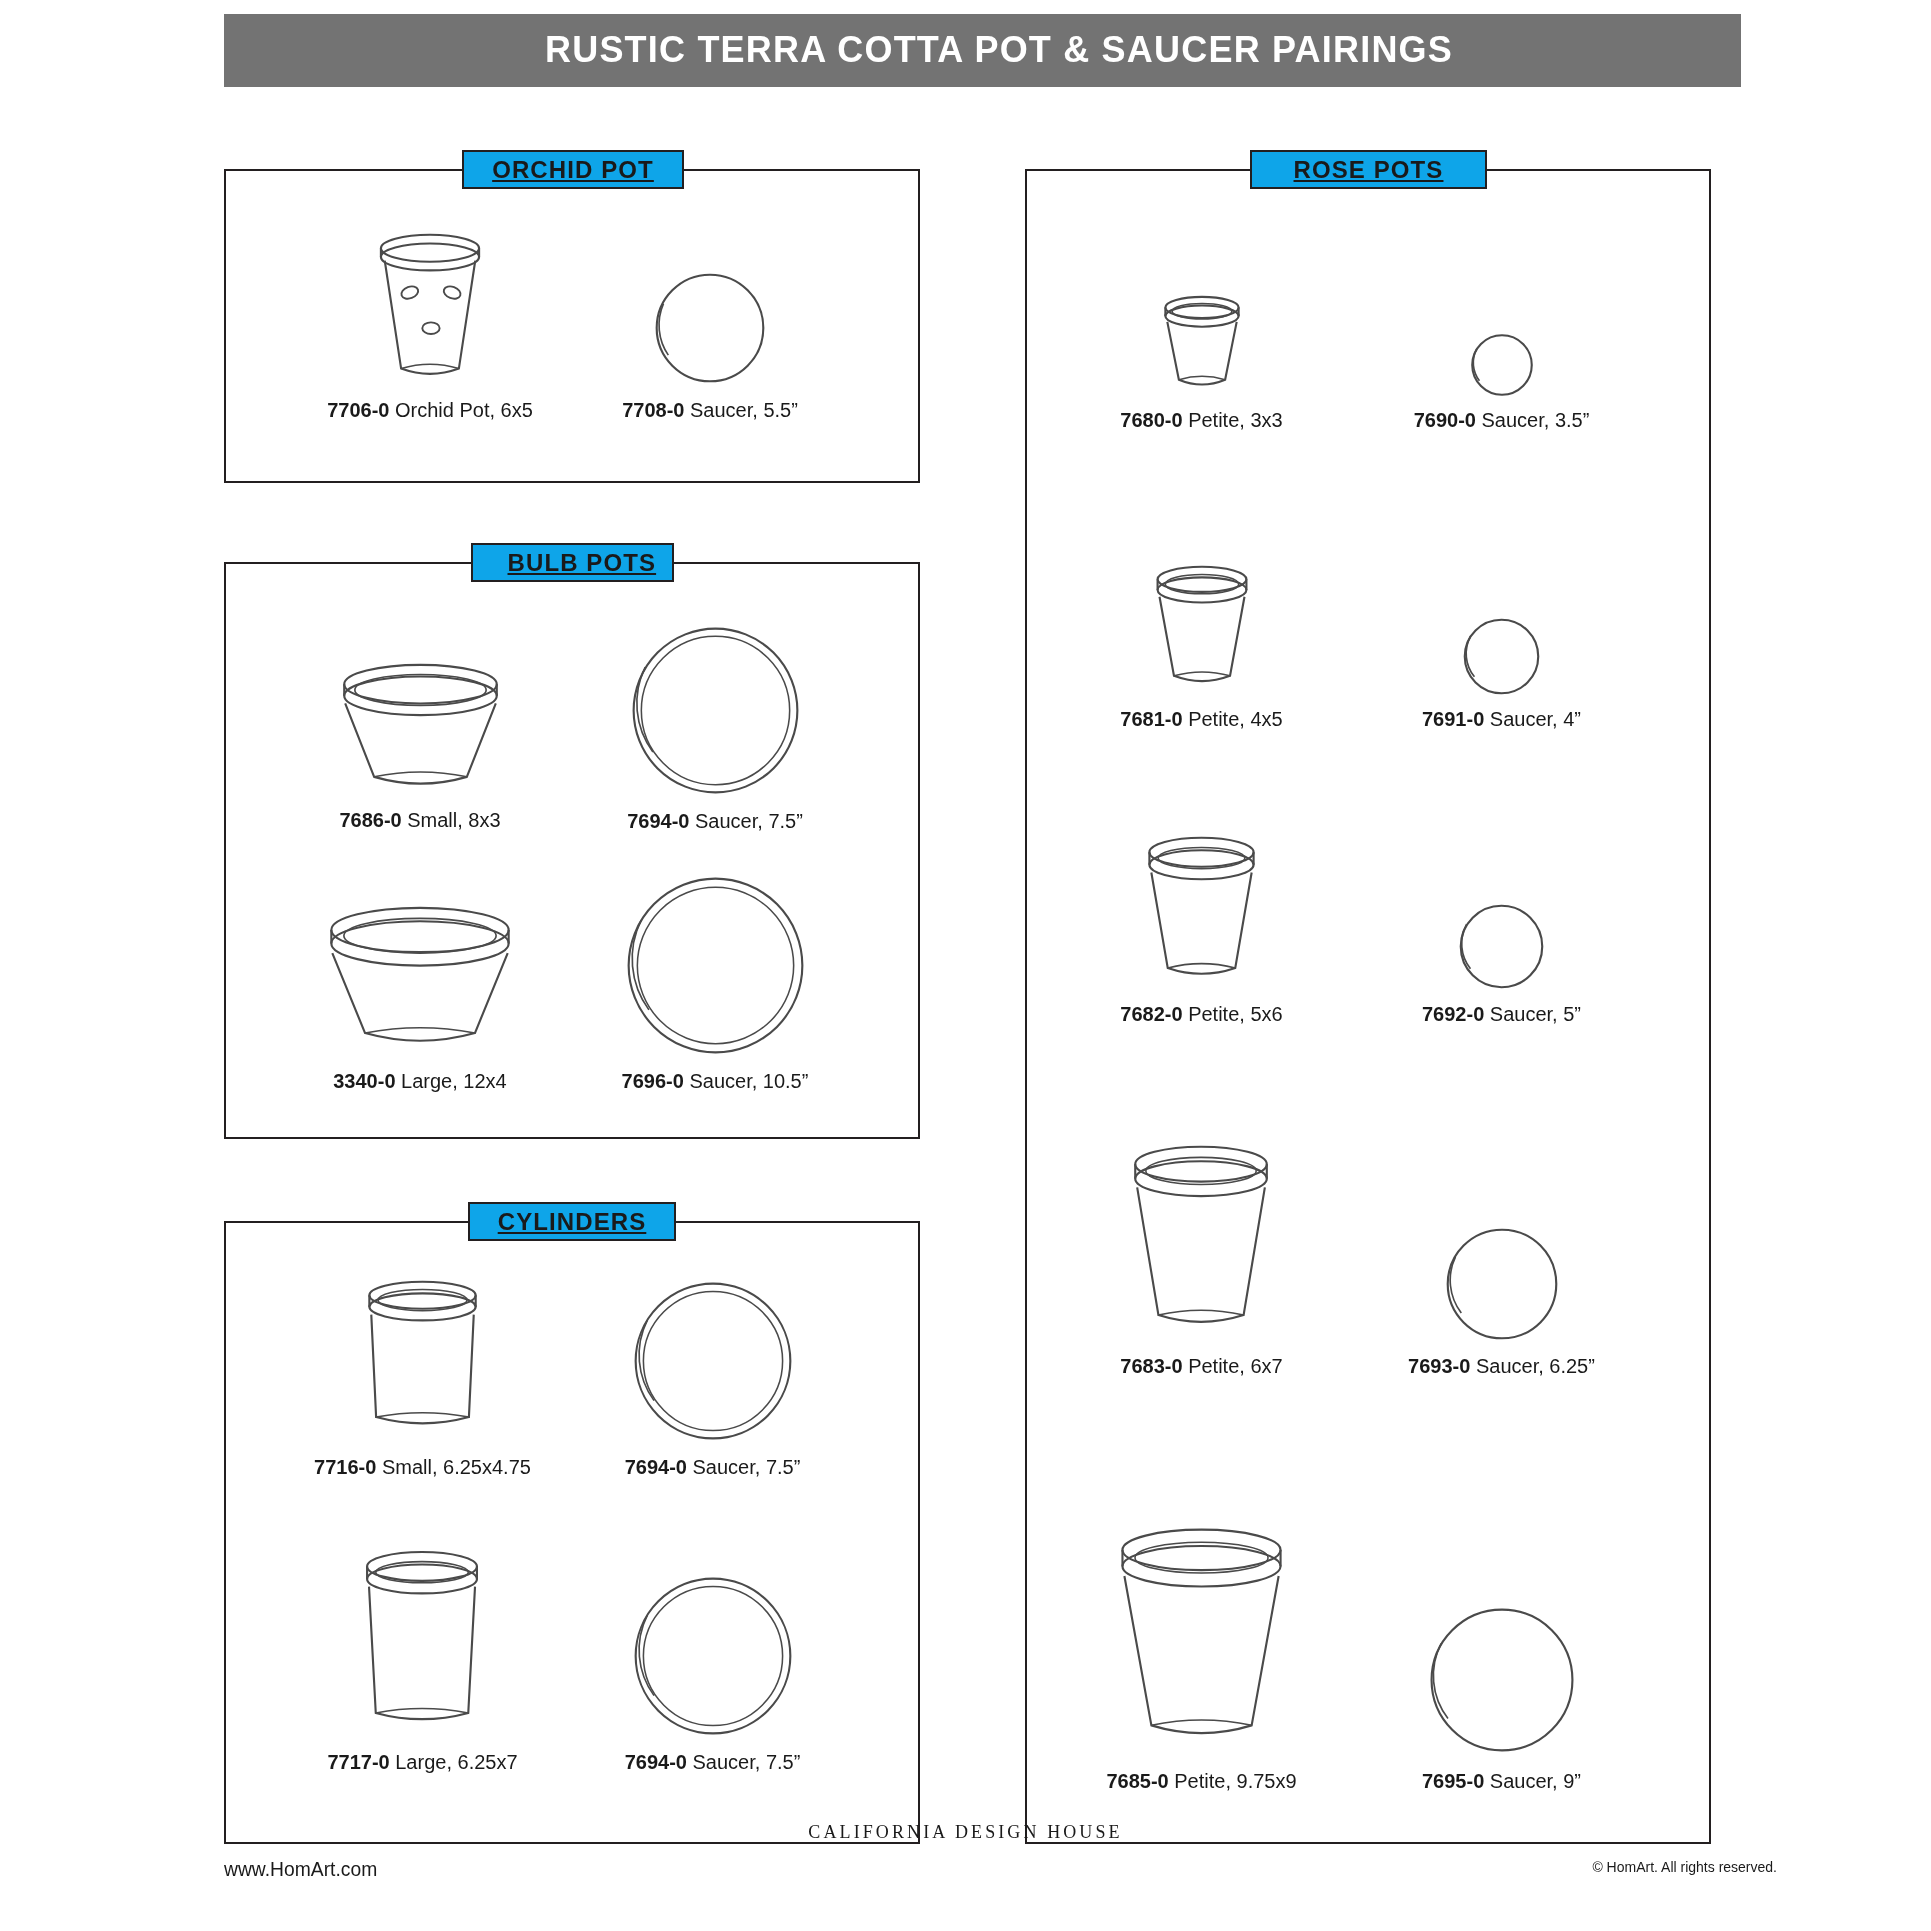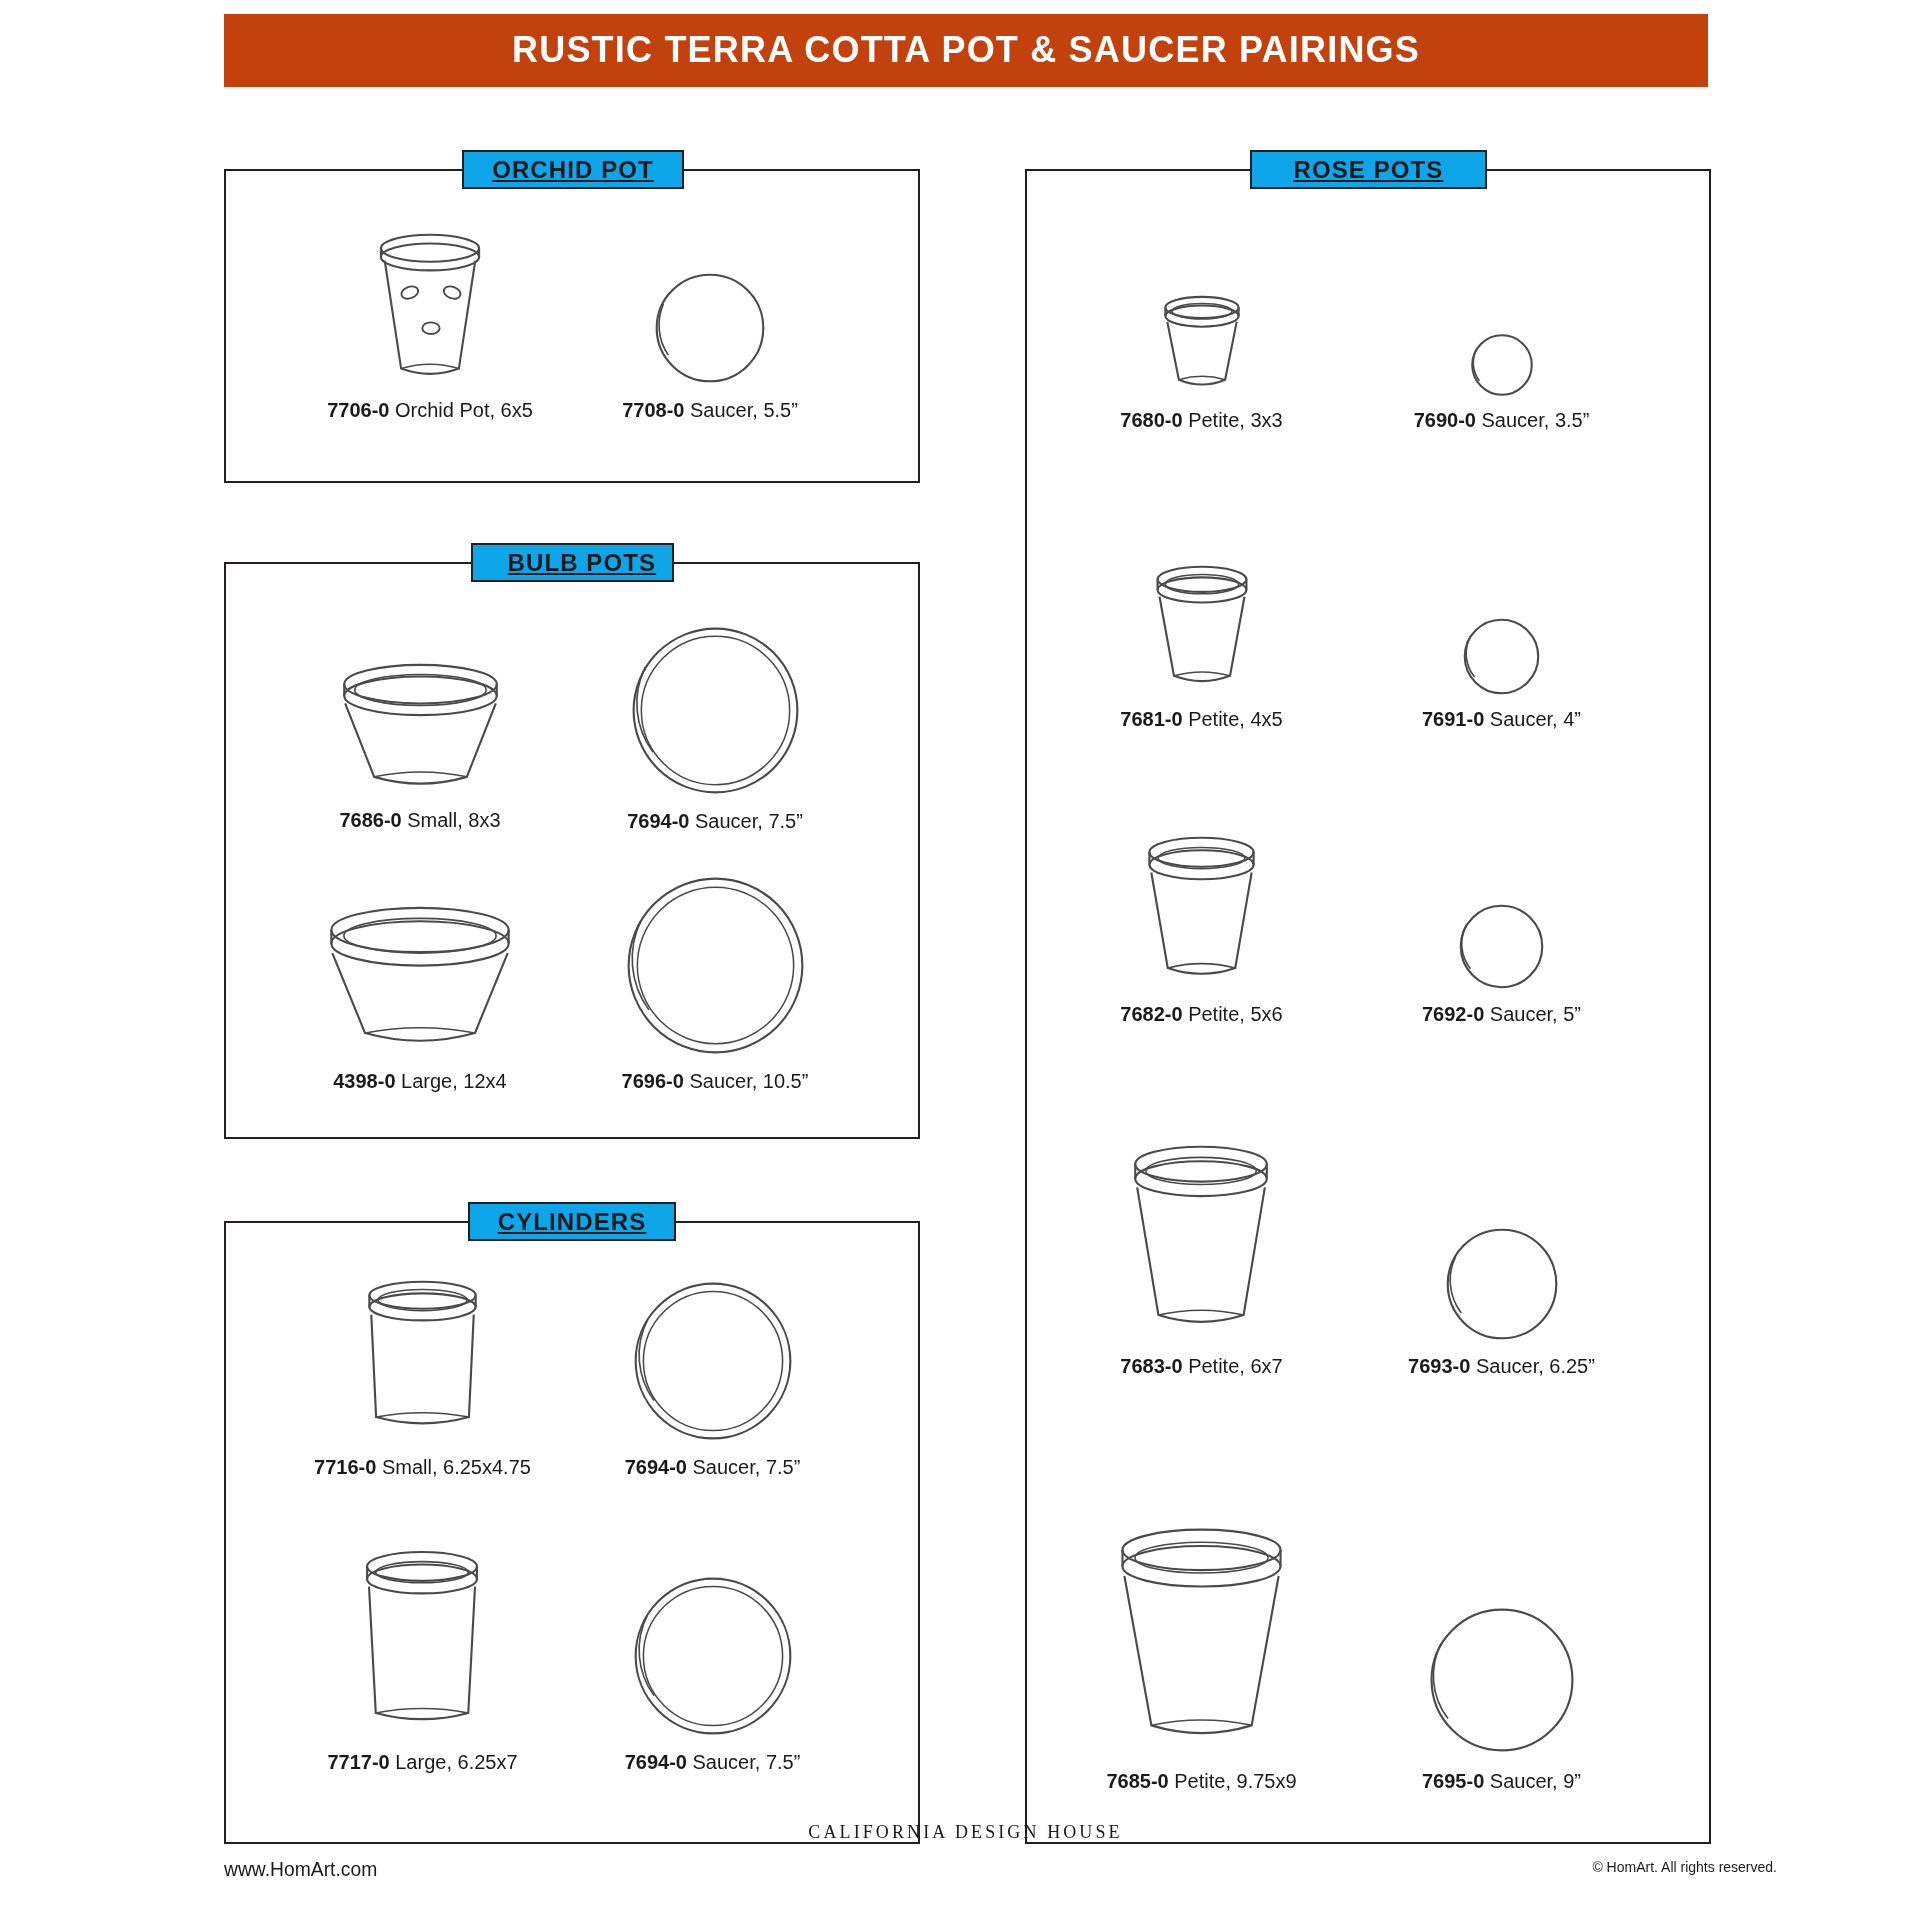--- a/index.html
+++ b/index.html
@@ -16,24 +16,25 @@
     overflow: hidden;
   }
 
   
   .header-bar {
     position: absolute;
     left: 224px;
     top: 13.5px;
     width: 1484px;
     height: 73px;
-    background: #c2410c;
+    background: #737373;
     display: flex;
     align-items: center;
     justify-content: center;
+    padding-left: 33px;
   }
   .header-title {
     color: #ffffff;
     font-size: 36px;
     font-weight: bold;
     letter-spacing: 1.2px;
   }
 
   
   .section {
@@ -204,21 +205,21 @@
       <ellipse cx="115" cy="28" rx="92" ry="23" fill="none" stroke="#4a4a4a" stroke-width="2.2"></ellipse>
       <ellipse cx="115" cy="42" rx="92" ry="23" fill="none" stroke="#4a4a4a" stroke-width="2.2"></ellipse>
       <ellipse cx="115" cy="34" rx="79" ry="18" fill="none" stroke="#4a4a4a" stroke-width="1.7"></ellipse>
       <path d="M23 28 L23 42" stroke="#4a4a4a" stroke-width="2.2" fill="none"></path>
       <path d="M207 28 L207 42" stroke="#4a4a4a" stroke-width="2.2" fill="none"></path>
       <path d="M24 52 L58 135 Q115 151 172 135 L206 52" fill="none" stroke="#4a4a4a" stroke-width="2.2"></path>
       <path d="M58 135 Q115 124 172 135" fill="none" stroke="#4a4a4a" stroke-width="1.6"></path>
     </svg>
   </div>
   <div class="caption">
-    <span class="sku">4398-0</span>
+    <span class="sku">3340-0</span>
     <span>Large, 12x4</span>
   </div>
 </div>
 
 <div class="item" style="left:570px; top:850px; width:290px;">
   <div class="art" style="height:212px;">
     <svg width="193" height="193" viewBox="0 0 200 200">
       <circle cx="100" cy="100" r="90" fill="none" stroke="#4a4a4a" stroke-width="2.2"></circle>
       <circle cx="100" cy="100" r="81" fill="none" stroke="#4a4a4a" stroke-width="1.6"></circle>
       <path d="M23 53 A90 90 0 0 0 31 146" fill="none" stroke="#4a4a4a" stroke-width="1.7"></path>

